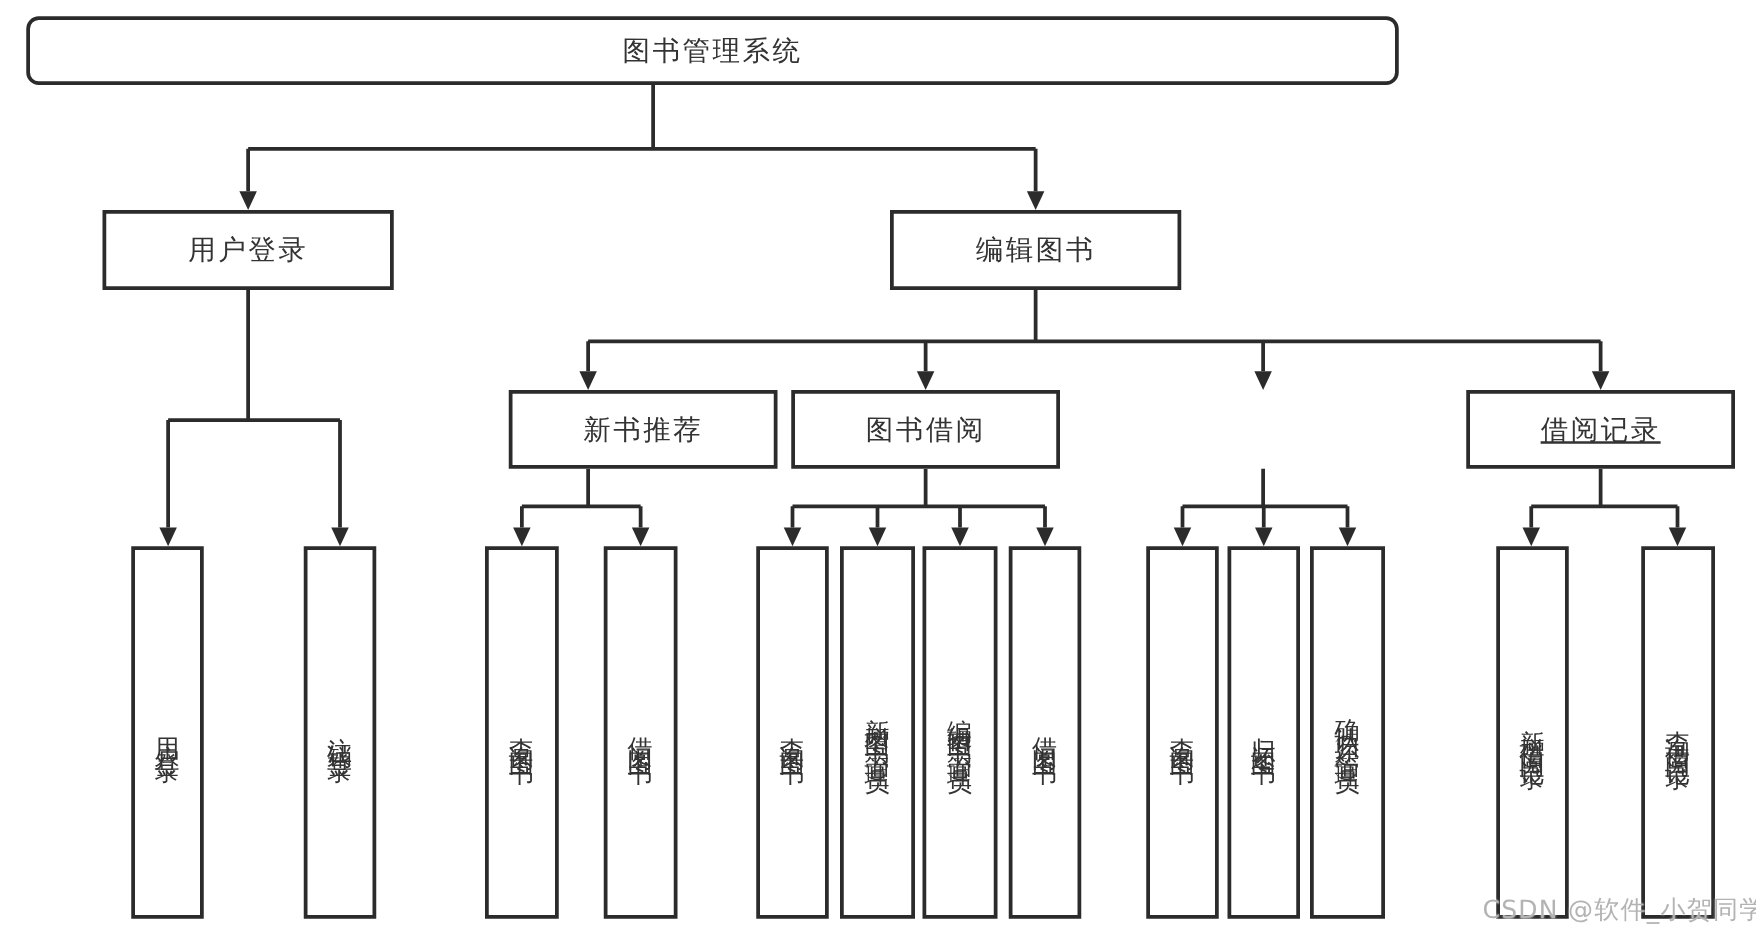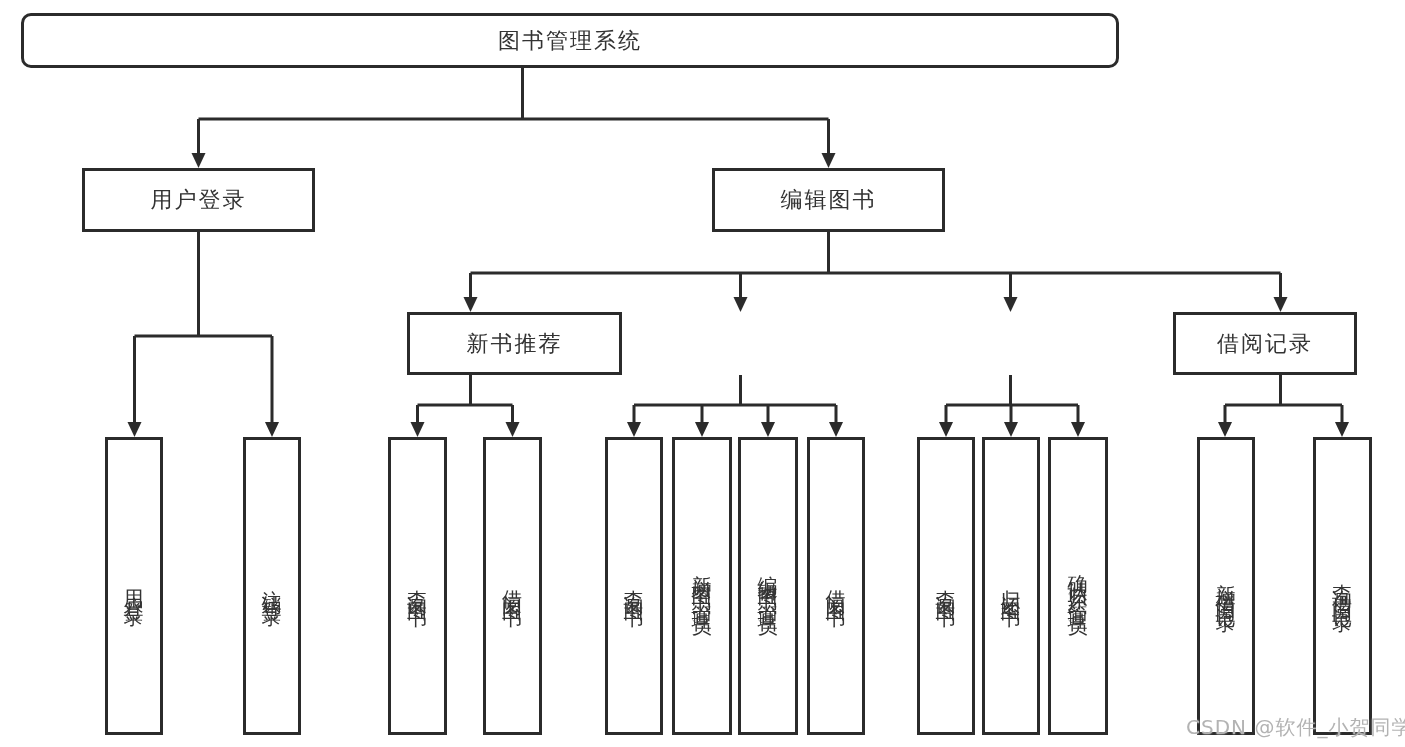--- a/index.html
+++ b/index.html
@@ -111,21 +111,24 @@
   <div class="node hbox" style="left:82px; top:168px; width:233px; height:64px;">
     <span>用户登录</span>
   </div>
   <div class="node hbox" style="left:712px; top:168px; width:233px; height:64px;">
     <span>编辑图书</span>
   </div>
 
   <div class="node hbox" style="left:363px; top:312px; width:215px; height:63px;margin-left:44px;">
     <span>新书推荐</span>
   </div>
-  <div class="node hbox" style="left:1173px; top:312px; width:184px; height:63px;">
+  <div class="node hbox" style="left:633px; top:312px; width:215px; height:63px;">
+    <span>图书借阅</span>
+  </div>
+  <div class="node hbox" style="left:1173px; top:312px; width:215px; height:63px;text-decoration:underline;">
     <span>借阅记录</span>
   </div>
 
   <div class="node vbox" style="left:105px; top:437px; width:58px; height:298px;">
     <span class="vtext">用户登录</span>
   </div>
   <div class="node vbox" style="left:243px; top:437px; width:58px; height:298px;">
     <span class="vtext">注销登录</span>
   </div>
 

